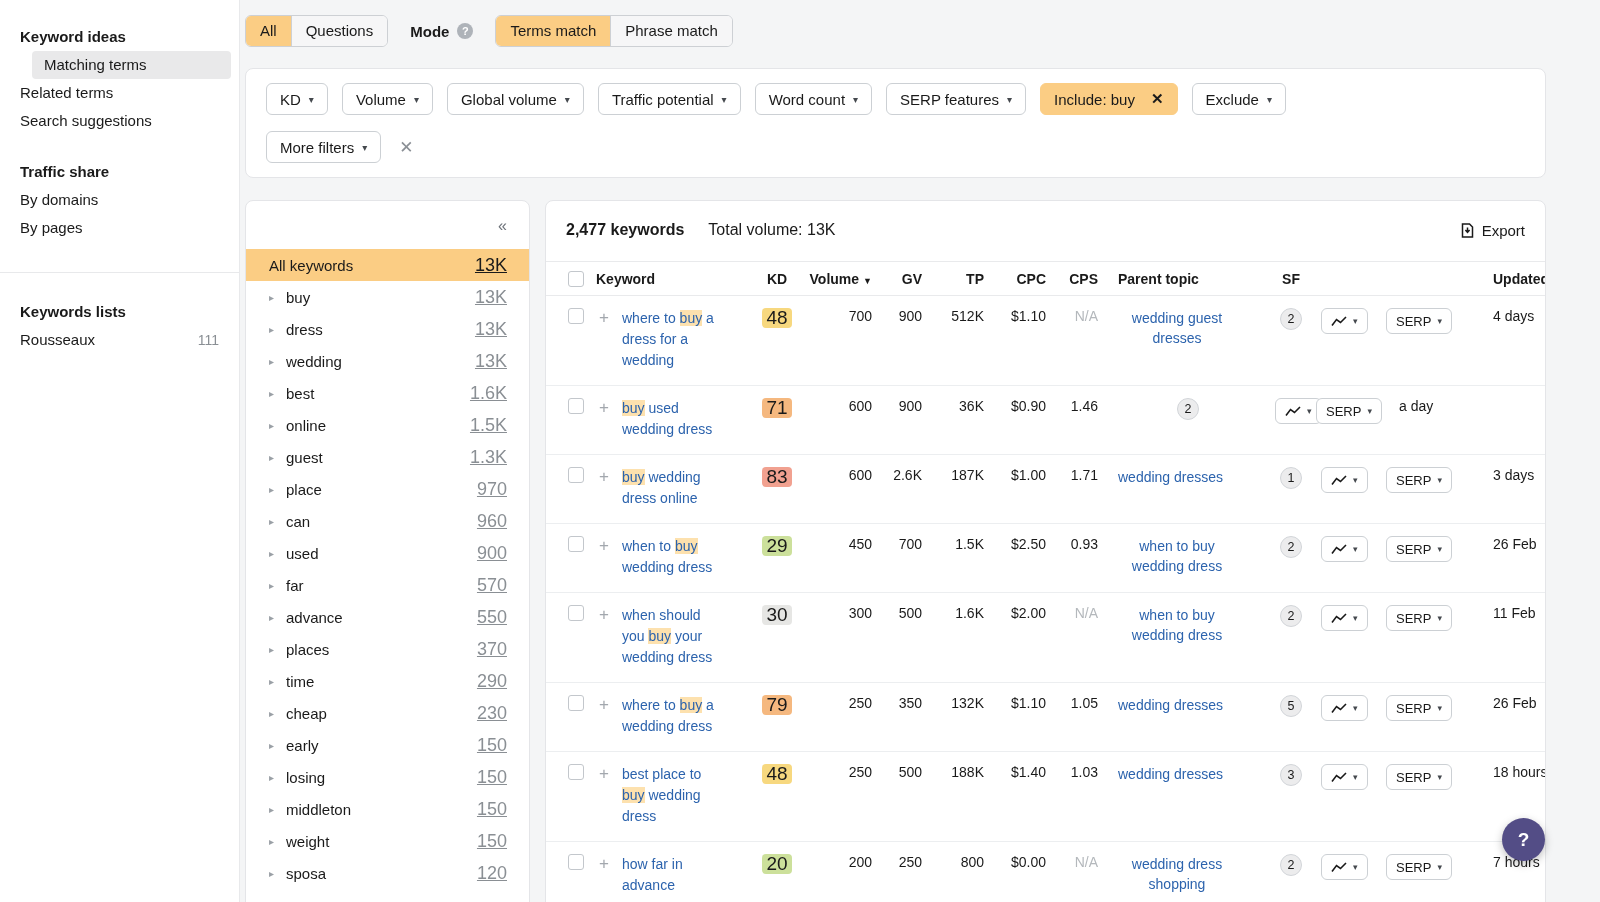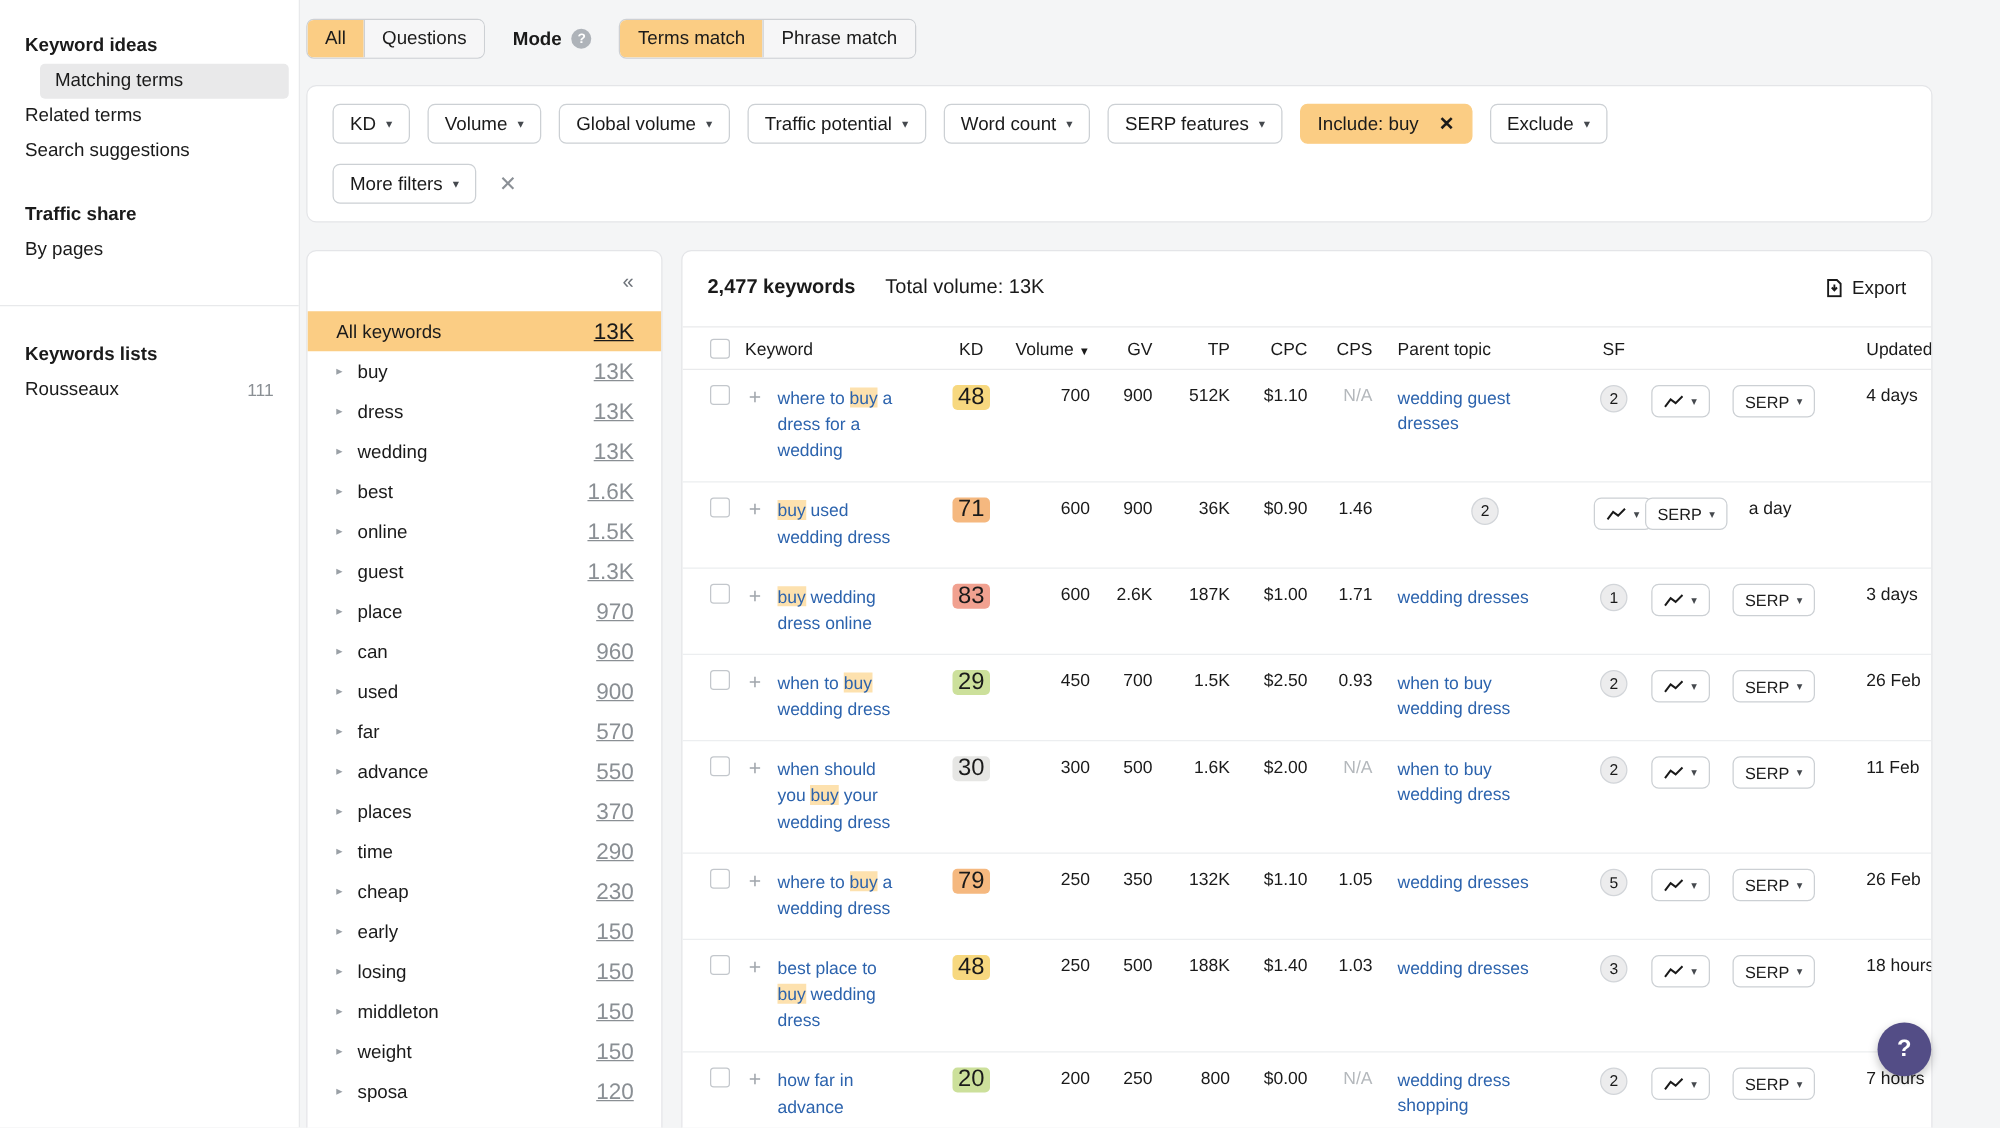--- a/index.html
+++ b/index.html
@@ -57,37 +57,37 @@
 
   
   .table-card { width:1001px; background:#fff; border:1px solid #e4e5e8; border-radius:8px 8px 0 0; overflow:hidden; }
   .table-summary { display:flex; align-items:center; padding:20px 20px 22px; border-bottom:1px solid #e9eaec; }
   .kw-count { font-size:16px; font-weight:700; }
   .total-vol { font-size:16px; margin-left:24px; }
   .export-btn { margin-left:auto; display:flex; align-items:center; gap:8px; background:none; border:none; font-size:15px; color:#1a1a1a; }
 
   .tgrid { display:grid; grid-template-columns:42px 168px 42px 84px 50px 62px 62px 52px 160px 46px 70px 94px 85px; }
   .thead { height:34px; align-items:center; border-bottom:1px solid #e9eaec; }
-  .th { font-size:13.5px; font-weight:400; white-space:nowrap; }
+  .th { font-size:13.5px; font-weight:700; white-space:nowrap; }
   .cell { font-size:14px; }
   .num { text-align:right; padding-right:10px; }
   .cell-select { padding-left:22px; display:flex; align-items:flex-start; }
   .thead .cell-select { align-items:center; }
   .checkbox { display:inline-block; width:16px; height:16px; border:1.5px solid #c3c7cc; border-radius:3px; background:#fff; cursor:pointer; flex:none; }
   .cell-keyword, .kw-cell { padding-left:8px; }
   .kw-cell { display:flex; align-items:flex-start; }
   .plus { width:16px; color:#a2a7ad; font-size:17px; line-height:19px; margin-right:10px; text-align:center; cursor:pointer; flex:none; }
   .kw-link { display:inline-block; max-width:100px; font-size:14px; line-height:21px; color:var(--link,#2c63ad); }
   .hl { background:var(--keyword-highlight,#fde1ae); }
   .cell-kd { text-align:center; }
   .kd-badge { display:inline-block; min-width:30px; height:20px; line-height:20px; border-radius:4px; font-size:19px; text-align:center; padding:0 4px; }
   .sort { font-size:9px; margin-left:4px; }
   .na { color:#b4b8bc; }
   .cell-parent { padding-left:10px; }
-  .parent-link { display:inline-block; max-width:118px; font-size:14px; line-height:20px; color:var(--link,#2c63ad); }
+  .parent-link { display:inline-block; max-width:118px; font-size:14px; line-height:20px; color:var(--link,#2c63ad);text-align:center; }
   .cell-sf { text-align:center; }
   .sf-badge { display:inline-flex; width:22px; height:22px; border-radius:50%; background:#ecesay; background:#ece:; }
   .sf-badge { display:inline-flex; width:22px; height:22px; border-radius:50%; background:#ececed; border:1px solid #d2d5d9; align-items:center; justify-content:center; font-size:12.5px; }
   .mini-btn { display:inline-flex; align-items:center; gap:6px; height:26px; padding:0 9px; background:#fff; border:1px solid #ccd0d4; border-radius:6px; font-size:13px; color:#1a1a1a; }
   .mini-btn .caret { font-size:9px; color:#45494e; }
   .cell-chart { padding-left:7px; }
   .cell-serp { padding-left:2px; }
   .cell-updated { padding-left:15px; white-space:nowrap; overflow:hidden; }
   .trow { border-bottom:1px solid #eceef0; padding:12px 0 14px; align-items:start; }
 
@@ -97,20 +97,21 @@
 <body>
 
 <aside class="sidebar">
 
   <div class="side-heading">Keyword ideas</div>
   <div class="side-item selected">Matching terms</div>
   <div class="side-item">Related terms</div>
   <div class="side-item">Search suggestions</div>
 
   <div class="side-heading mt-lg">Traffic share</div>
+  <div class="side-item">By domains</div>
   <div class="side-item">By pages</div>
 
   <div class="side-divider"></div>
 
   <div class="side-heading" style="margin-top:30px">Keywords lists</div>
   <div class="side-item with-count">
     <span>Rousseaux</span>
     <span class="side-count">111</span>
   </div>
 </aside>

